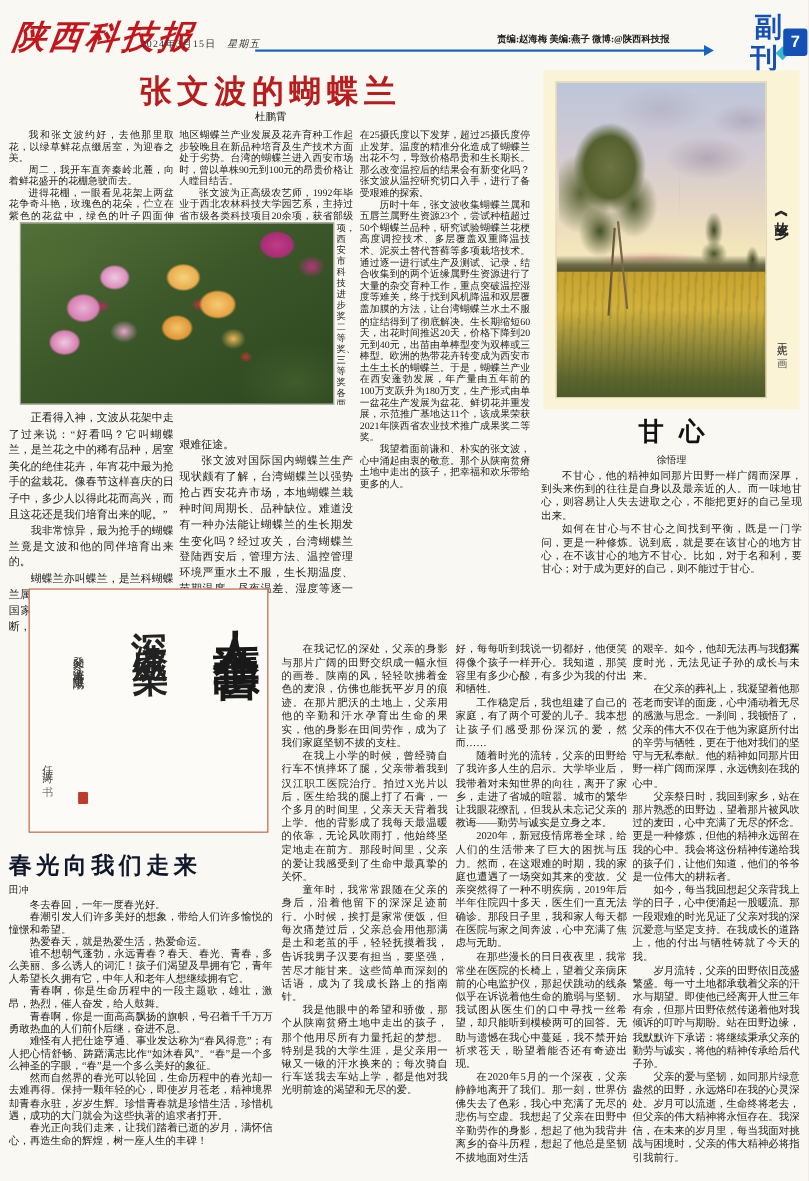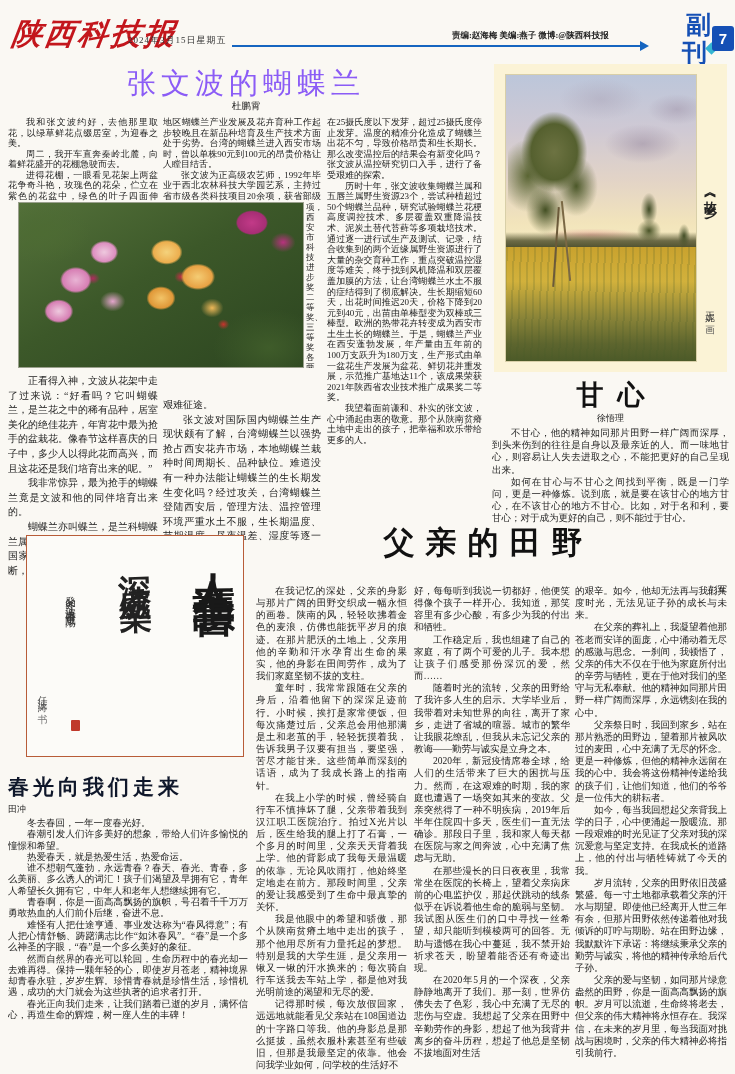--- a/index.html
+++ b/index.html
@@ -7,36 +7,36 @@
   .page{position:relative;width:735px;height:1074px;margin:0 auto;background:#faf8f3;
         font-family:"Liberation Serif",serif;color:#1c1c1c;overflow:hidden;}
   p{margin:0;text-indent:2em;}
   p.cont{text-indent:0;}
   .jtext{text-align:justify;overflow:hidden;}
   
   .mast-logo{position:absolute;left:12px;top:14px;font-size:30px;font-weight:900;
              color:#c3161c;font-style:italic;letter-spacing:3px;transform:skewX(-8deg);
              font-family:"Liberation Serif",serif;}
   .mast-date{position:absolute;left:128px;top:34px;font-size:9px;color:#333;letter-spacing:1px;}
-  .mast-weekday{}
+  .mast-weekday{margin-left:10px;font-style:italic;}
   .mast-editors{position:absolute;left:452px;top:30px;font-size:8.5px;font-weight:700;color:#222;}
   .mast-rule{position:absolute;left:232px;top:45px;width:408px;height:2px;background:#1565c0;}
   .mast-arrowhead{position:absolute;left:640px;top:41px;width:0;height:0;
                   border-left:9px solid #1565c0;border-top:5px solid transparent;border-bottom:5px solid transparent;}
   .sec-char1{position:absolute;left:686px;top:8px;font-size:25px;font-weight:900;color:#1550b5;
              font-family:"Liberation Sans",sans-serif;}
   .sec-char2{position:absolute;left:682px;top:36px;font-size:25px;font-weight:900;color:#1550b5;
              font-family:"Liberation Sans",sans-serif;}
   .sec-diamond{position:absolute;left:707px;top:44px;width:9px;height:9px;background:#35b6d2;transform:rotate(45deg);}
   .page-num-box{position:absolute;left:712px;top:26px;width:22px;height:25px;background:#1550b5;border-radius:3px;
                 color:#fff;font-size:15px;font-weight:900;text-align:center;line-height:25px;
                 font-family:"Liberation Sans",sans-serif;}
   
-  .a1-title{position:absolute;left:8px;top:64px;width:476px;text-align:center;font-size:29px;font-weight:400;
-            letter-spacing:5px;font-family:"Liberation Sans",sans-serif;color:#8b5cf6;}
+  .a1-title{position:absolute;left:8px;top:64px;width:476px;text-align:center;font-size:29px;font-weight:700;
+            letter-spacing:5px;font-family:"Liberation Sans",sans-serif;color:#b91c1c;}
   .a1-author{position:absolute;left:8px;top:100px;width:476px;text-align:center;font-size:9.5px;color:#222;}
   .a1-body{font-size:9px;line-height:10.5px;}
   .a1c1t{position:absolute;left:8px;top:117px;width:150px;height:84px;}
   .a1c2t{position:absolute;left:163px;top:117px;width:158px;height:84px;}
   .a1c3{position:absolute;left:327px;top:117px;width:155px;height:466px;line-height:10.6px;}
   .a1-sliver{position:absolute;left:306px;top:202px;width:16px;height:166px;font-size:8.5px;line-height:10px;
              overflow:hidden;text-align:justify;}
   .a1below{font-size:10px;line-height:14.6px;}
   .a1c1b{position:absolute;left:8px;top:374px;width:150px;height:210px;}
   .a1c2b{position:absolute;left:163px;top:374px;width:158px;height:210px;margin-top:24px;}
@@ -87,21 +87,21 @@
     background:
       radial-gradient(ellipse 11px 22px at 50% 35%, #3f4a24 0%, transparent 76%),
       radial-gradient(ellipse 16px 15px at 50% 72%, #485226 0%, transparent 76%);}
   .p-smalltree2{position:absolute;left:88%;top:50%;width:22px;height:36px;
     background:radial-gradient(ellipse 8px 16px at 50% 50%, #434e26 0%, transparent 76%);}
   .pt-title{position:absolute;left:207px;top:124px;writing-mode:vertical-rl;font-size:13px;font-weight:700;
             letter-spacing:3px;color:#222;}
   .pt-artist{position:absolute;left:209px;top:240px;writing-mode:vertical-rl;font-size:9.5px;color:#333;letter-spacing:2px;}
   .pt-artist .suffix{margin-top:10px;color:#555;}
   
-  .gx-title{position:absolute;left:494px;top:377px;width:233px;text-align:center;font-size:27px;font-weight:900;
+  .gx-title{position:absolute;left:494px;top:377px;width:233px;text-align:center;font-size:23px;font-weight:900;
             letter-spacing:14px;text-indent:14px;font-family:"Liberation Sans",sans-serif;color:#111;}
   .gx-author{position:absolute;left:494px;top:412px;width:233px;text-align:center;font-size:9px;color:#222;}
   .gx-text{position:absolute;left:492px;top:427px;width:237px;height:98px;font-size:9.5px;line-height:12.2px;}
   
   .cal-box{position:absolute;left:26px;top:535px;width:218px;height:222px;background:#fcfbf8;
            border:1.5px solid #b85c38;}
   .cal-main{position:absolute;left:158px;top:4px;writing-mode:vertical-rl;font-size:42px;font-weight:900;
             letter-spacing:7px;color:#191919;transform:rotate(-1deg);font-family:"Liberation Serif",serif;}
   .cal-sec{position:absolute;left:84px;top:12px;writing-mode:vertical-rl;font-size:33px;font-weight:900;
            letter-spacing:12px;color:#222;transform:rotate(-2deg);}
@@ -206,45 +206,44 @@
     </div>
   </div>
 
   <div class="sp-title">春光向我们走来</div>
   <div class="sp-author">田冲</div>
   <div class="sp-text jtext">
     <p>冬去春回，一年一度春光好。</p>
     <p>春潮引发人们许多美好的想象，带给人们许多愉悦的憧憬和希望。</p>
     <p>热爱春天，就是热爱生活，热爱命运。</p>
     <p>谁不想朝气蓬勃，永远青春？春天、春光、青春，多么美丽、多么诱人的词汇！孩子们渴望及早拥有它，青年人希望长久拥有它，中年人和老年人想继续拥有它。</p>
+    <p>青春啊，你是生命历程中的一段主题歌，雄壮，激昂，热烈，催人奋发，给人鼓舞。</p>
     <p>青春啊，你是一面高高飘扬的旗帜，号召着千千万万勇敢热血的人们前仆后继，奋进不息。</p>
     <p>难怪有人把仕途亨通、事业发达称为“春风得意”；有人把心情舒畅、踌躇满志比作“如沐春风”。“春”是一个多么神圣的字眼，“春”是一个多么美好的象征。</p>
     <p>然而自然界的春光可以轮回，生命历程中的春光却一去难再得。保持一颗年轻的心，即使岁月苍老，精神境界却青春永驻，岁岁生辉。珍惜青春就是珍惜生活，珍惜机遇，成功的大门就会为这些执著的追求者打开。</p>
     <p>春光正向我们走来，让我们踏着已逝的岁月，满怀信心，再造生命的辉煌，树一座人生的丰碑！</p>
   </div>
 
-  <div class="fd-title">父亲的田野</div>
   <div class="fd-author">彭军</div>
   <div class="fd-col fd-c1 jtext">
     <p>在我记忆的深处，父亲的身影与那片广阔的田野交织成一幅永恒的画卷。陕南的风，轻轻吹拂着金色的麦浪，仿佛也能抚平岁月的痕迹。在那片肥沃的土地上，父亲用他的辛勤和汗水孕育出生命的果实，他的身影在田间劳作，成为了我们家庭坚韧不拔的支柱。</p>
+    <p>在我上小学的时候，曾经骑自行车不慎摔坏了腿，父亲带着我到汉江职工医院治疗。拍过X光片以后，医生给我的腿上打了石膏，一个多月的时间里，父亲天天背着我上学。他的背影成了我每天最温暖的依靠，无论风吹雨打，他始终坚定地走在前方。那段时间里，父亲的爱让我感受到了生命中最真挚的关怀。</p>
     <p>童年时，我常常跟随在父亲的身后，沿着他留下的深深足迹前行。小时候，挨打是家常便饭，但每次痛楚过后，父亲总会用他那满是土和老茧的手，轻轻抚摸着我，告诉我男子汉要有担当，要坚强，苦尽才能甘来。这些简单而深刻的话语，成为了我成长路上的指南针。</p>
-    <p>在我上小学的时候，曾经骑自行车不慎摔坏了腿，父亲带着我到汉江职工医院治疗。拍过X光片以后，医生给我的腿上打了石膏，一个多月的时间里，父亲天天背着我上学。他的背影成了我每天最温暖的依靠，无论风吹雨打，他始终坚定地走在前方。那段时间里，父亲的爱让我感受到了生命中最真挚的关怀。</p>
     <p>我是他眼中的希望和骄傲，那个从陕南贫瘠土地中走出的孩子，那个他用尽所有力量托起的梦想。特别是我的大学生涯，是父亲用一锹又一锹的汗水换来的；每次骑自行车送我去车站上学，都是他对我光明前途的渴望和无尽的爱。</p>
-    <p>记得那时候，每次放假回家，远远地就能看见父亲站在108国道边的十字路口等我。他的身影总是那么挺拔，虽然衣服朴素甚至有些破旧，但那是我最坚定的依靠。他会问我学业如何，问学校的生活好不</p>
   </div>
   <div class="fd-col fd-c2 jtext">
     <p class="cont">好，每每听到我说一切都好，他便笑得像个孩子一样开心。我知道，那笑容里有多少心酸，有多少为我的付出和牺牲。</p>
     <p>工作稳定后，我也组建了自己的家庭，有了两个可爱的儿子。我本想让孩子们感受那份深沉的爱，然而……</p>
     <p>随着时光的流转，父亲的田野给了我许多人生的启示。大学毕业后，我带着对未知世界的向往，离开了家乡，走进了省城的喧嚣。城市的繁华让我眼花缭乱，但我从未忘记父亲的教诲——勤劳与诚实是立身之本。</p>
     <p>2020年，新冠疫情席卷全球，给人们的生活带来了巨大的困扰与压力。然而，在这艰难的时期，我的家庭也遭遇了一场突如其来的变故。父亲突然得了一种不明疾病，2019年后半年住院四十多天，医生们一直无法确诊。那段日子里，我和家人每天都在医院与家之间奔波，心中充满了焦虑与无助。</p>
     <p>在那些漫长的日日夜夜里，我常常坐在医院的长椅上，望着父亲病床前的心电监护仪，那起伏跳动的线条似乎在诉说着他生命的脆弱与坚韧。我试图从医生们的口中寻找一丝希望，却只能听到模棱两可的回答。无助与遗憾在我心中蔓延，我不禁开始祈求苍天，盼望着能否还有奇迹出现。</p>
     <p>在2020年5月的一个深夜，父亲静静地离开了我们。那一刻，世界仿佛失去了色彩，我心中充满了无尽的悲伤与空虚。我想起了父亲在田野中辛勤劳作的身影，想起了他为我背井离乡的奋斗历程，想起了他总是坚韧不拔地面对生活</p>
   </div>
   <div class="fd-col fd-c3 jtext">
     <p class="cont">的艰辛。如今，他却无法再与我们共度时光，无法见证子孙的成长与未来。</p>
     <p>在父亲的葬礼上，我凝望着他那苍老而安详的面庞，心中涌动着无尽的感激与思念。一刹间，我顿悟了，父亲的伟大不仅在于他为家庭所付出的辛劳与牺牲，更在于他对我们的坚守与无私奉献。他的精神如同那片田野一样广阔而深厚，永远镌刻在我的心中。</p>
     <p>父亲祭日时，我回到家乡，站在那片熟悉的田野边，望着那片被风吹过的麦田，心中充满了无尽的怀念。更是一种修炼，但他的精神永远留在我的心中。我会将这份精神传递给我的孩子们，让他们知道，他们的爷爷是一位伟大的耕耘者。</p>
     <p>如今，每当我回想起父亲背我上学的日子，心中便涌起一股暖流。那一段艰难的时光见证了父亲对我的深沉爱意与坚定支持。在我成长的道路上，他的付出与牺牲铸就了今天的我。</p>
     <p>岁月流转，父亲的田野依旧茂盛繁盛。每一寸土地都承载着父亲的汗水与期望。即使他已经离开人世三年有余，但那片田野依然传递着他对我倾诉的叮咛与期盼。站在田野边缘，我默默许下承诺：将继续秉承父亲的勤劳与诚实，将他的精神传承给后代子孙。</p>
-    <p>父亲的爱与坚韧，如同那片绿意盎然的田野，你是一面高高飘扬的旗帜。岁月可以流逝，生命终将老去，但父亲的伟大精神将永恒存在。我深信，在未来的岁月里，每当我面对挑战与困境时，父亲的伟大精神必将指引我前行。</p>
+    <p>父亲的爱与坚韧，如同那片绿意盎然的田野，永远烙印在我的心灵深处。岁月可以流逝，生命终将老去，但父亲的伟大精神将永恒存在。我深信，在未来的岁月里，每当我面对挑战与困境时，父亲的伟大精神必将指引我前行。</p>
   </div>
 
 </div>
 
 </body></html>

